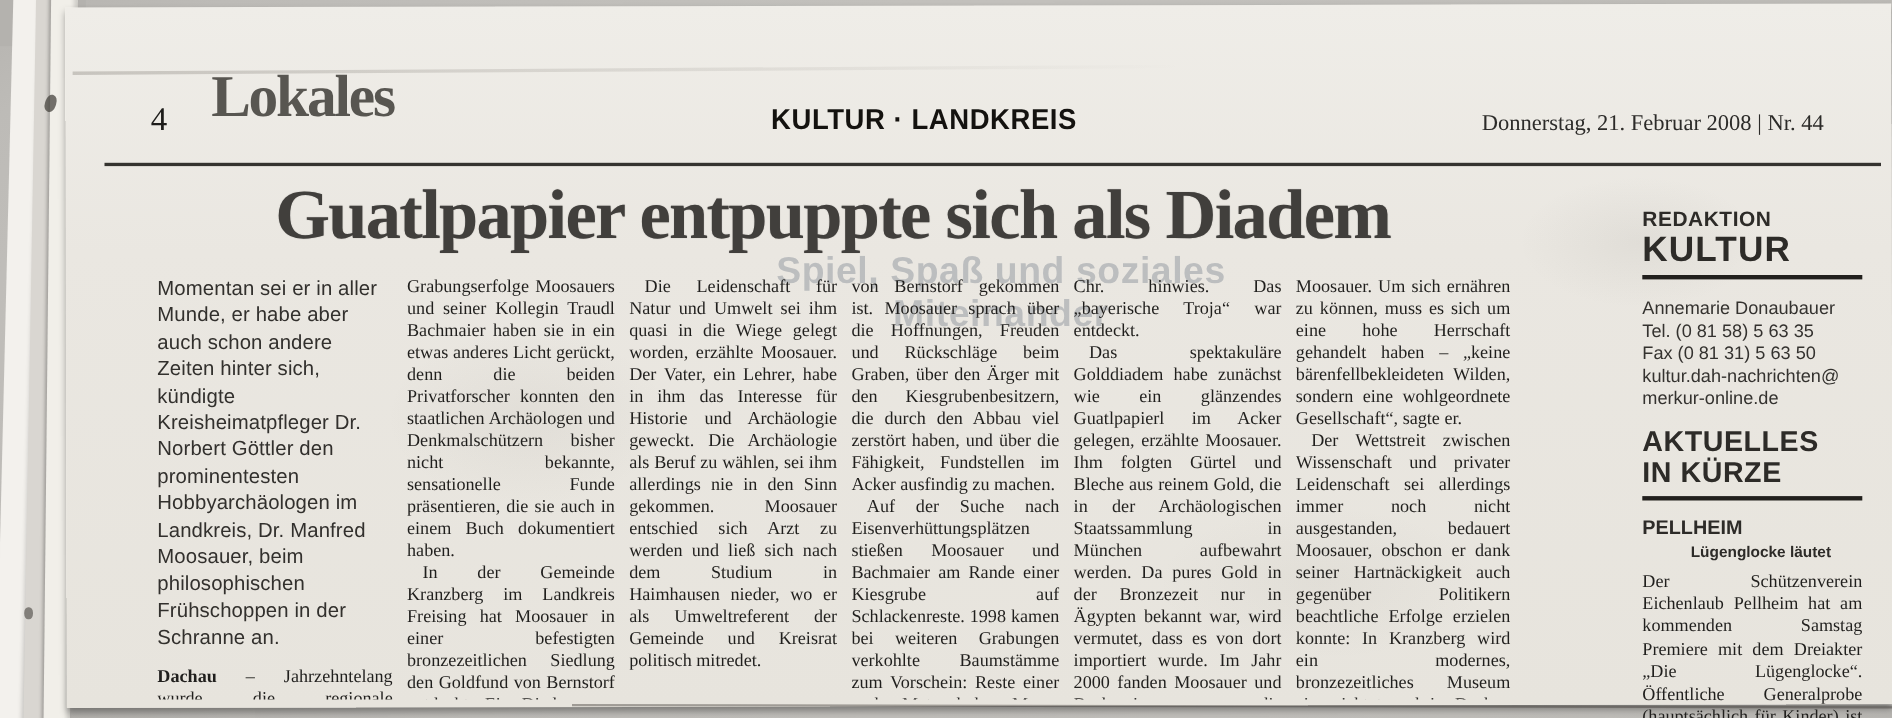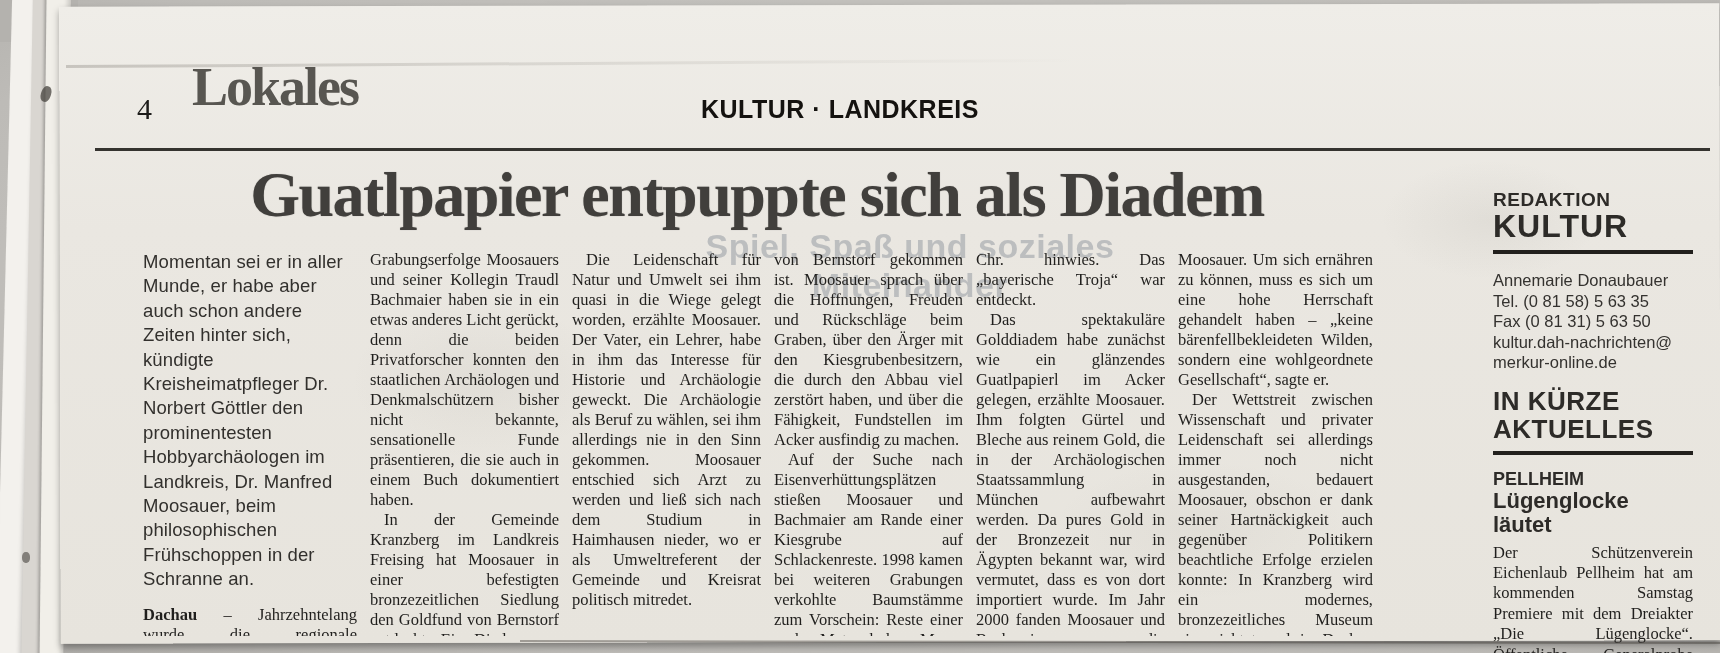--- a/index.html
+++ b/index.html
@@ -66,21 +66,21 @@
 
   
   .sidebar{position:absolute;left:1493px;top:190px;width:200px;
     font-family:"Liberation Sans", sans-serif;color:#2d2b28;}
   .red-label{font-weight:bold;font-size:19px;line-height:20px;letter-spacing:.5px;}
   .red-title{font-weight:bold;font-size:32px;line-height:32px;letter-spacing:1px;}
   .side-rule{height:4px;background:#22201d;margin-top:8px;}
   .contact{margin-top:16px;font-size:16.5px;line-height:20.5px;color:#34322f;}
   .akt{margin-top:14px;font-weight:bold;font-size:26px;line-height:28px;letter-spacing:.5px;}
   .loc{margin-top:14px;font-weight:bold;font-size:18px;line-height:20px;}
-  .news-title{font-weight:bold;font-size:22px;line-height:24px;}
+  .news-title{font-weight:bold;font-size:14px;line-height:24px;margin-left:44px;}
   .news-body{margin-top:6px;font-family:"Liberation Serif", serif;font-size:16.5px;
     line-height:20.4px;text-align:justify;color:#201f1d;}
 
   .bottom-edge{position:absolute;left:520px;top:641px;width:1200px;height:2px;
     background:rgba(70,67,62,.45);transform:rotate(.1deg);}
 </style>
 </head>
 <body>
 
 <div class="scene">
@@ -94,20 +94,21 @@
 
   <div class="paper"></div>
   <div class="fold"></div>
   <div class="smudge sm1"></div>
   <div class="smudge sm2"></div>
   <div class="smudge sm3"></div>
 
   <div class="pagenum">4</div>
   <div class="section-title">Lokales</div>
   <div class="kicker">KULTUR · LANDKREIS</div>
+  <div class="dateline-top">Donnerstag, 21. Februar 2008 | Nr. 44</div>
   <div class="header-rule"></div>
 
   <div class="ghost">Spiel, Spaß und soziales Miteinander</div>
   <div class="headline">Guatlpapier entpuppte sich als Diadem</div>
 
   <div class="columns">
     <div class="col col1">
       <div class="lead">Momentan sei er in aller Munde, er habe aber auch schon andere Zeiten hinter sich, kündigte Kreisheimatpfleger Dr. Norbert Göttler den prominentesten Hobbyarchäologen im Landkreis, Dr. Manfred Moosauer, beim philosophischen Frühschoppen in der Schranne an.</div>
       <p class="body-p datepara"><span class="dateline-word">Dachau</span><span> – Jahrzehntelang wurde die regionale Hobbyarchäologie als ausgefallene Freizeitbeschäftigung übereifriger Amateure belächelt. Die</span></p>
     </div>
@@ -139,22 +140,22 @@
     <div class="red-title">KULTUR</div>
     <div class="side-rule"></div>
     <div class="contact">
       <div>Annemarie Donaubauer</div>
       <div>Tel. (0 81 58) 5 63 35</div>
       <div>Fax (0 81 31) 5 63 50</div>
       <div>kultur.dah-nachrichten@</div>
       <div>merkur-online.de</div>
     </div>
     <div class="akt">
+      <div>AKTUELLES</div>
       <div>IN KÜRZE</div>
-      <div>AKTUELLES</div>
     </div>
     <div class="side-rule"></div>
     <div class="loc">PELLHEIM</div>
     <div class="news-title">Lügenglocke läutet</div>
     <div class="news-body">Der Schützenverein Eichenlaub Pellheim hat am kommenden Samstag Premiere mit dem Dreiakter „Die Lügenglocke“. Öffentliche Generalprobe (hauptsächlich für Kinder) ist morgen ab 18 Uhr. Weitere Aufführungen: Sonn-</div>
   </div>
 
   <div class="bottom-edge"></div>
 </div>
 

